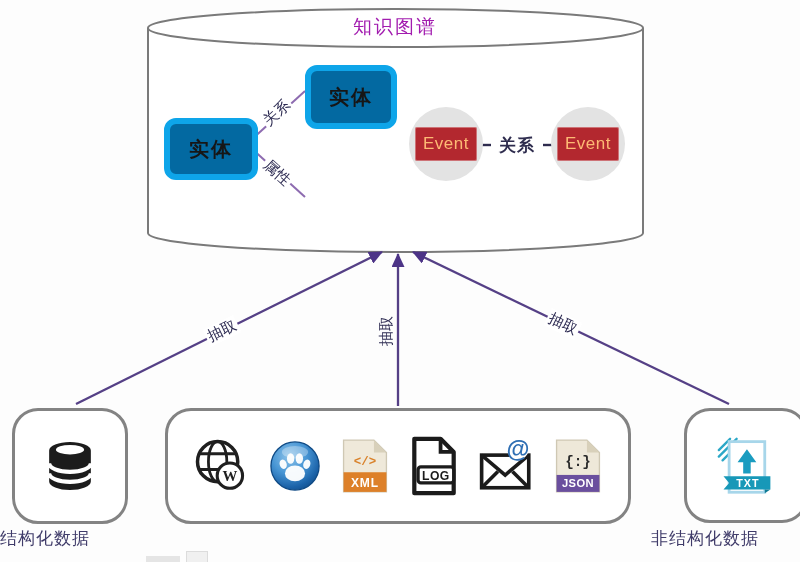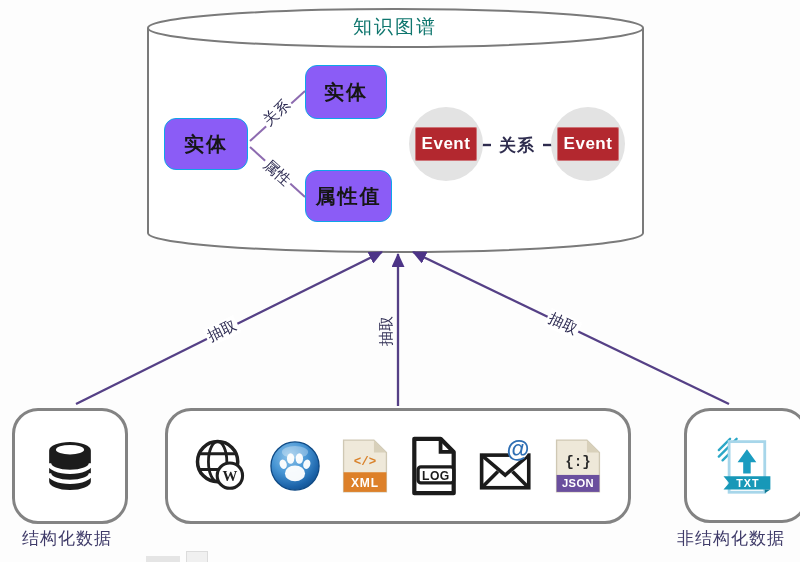--- a/index.html
+++ b/index.html
@@ -3,56 +3,56 @@
 <meta charset="utf-8">
 <style>
   html,body { margin:0; padding:0; background:#fff; }
   .stage {
     position:relative; width:800px; height:562px; background:#fdfdfd;
     font-family:"Liberation Sans","DejaVu Sans",sans-serif; overflow:hidden;
   }
   .stage svg.shapes { position:absolute; left:0; top:0; }
   .kg-title {
     position:absolute; left:295px; top:14px; width:200px; text-align:center;
-    font-size:19px; color:#0f766e; font-weight:500; letter-spacing:2px;
+    font-size:19px; color:#a21caf; font-weight:500; letter-spacing:2px;
   }
   .node {
     position:absolute; display:flex; align-items:center; justify-content:center;
-    background:#8b5cf6; border:1px solid #0ea5e9; border-radius:12px;
+    background:#0369a1; border:6px solid #0ea5e9; border-radius:12px;
     font-size:20px; font-weight:bold; color:#161616; letter-spacing:2px;
   }
   .edge-label, .extract-label {
     position:absolute; white-space:nowrap; font-size:15px; color:#2d2b52;
     transform:translate(-50%,-50%) rotate(var(--r,0deg));
   }
   .edge-label { background:#fff; padding:0 2px; font-weight:500; }
   .extract-label { padding:0 2px; font-weight:500; }
   .extract-label.on-line { background:#fff; }
   .event-circle {
     position:absolute; width:74px; height:74px; border-radius:50%;
     background:#e3e3e3;
   }
   .event-sign {
     position:absolute; width:62px; height:34px; background:#b3282f;
-    color:#ffffff; font-weight:bold; font-size:17px; letter-spacing:.5px;
+    color:#fdba74; font-weight:normal; font-size:17px; letter-spacing:.5px;
     display:flex; align-items:center; justify-content:center; border-radius:2px;
     box-shadow:inset 0 0 0 1px rgba(255,255,255,.35);
   }
   .event-rel {
     position:absolute; transform:translate(-50%,-50%);
     font-size:17px; font-weight:bold; color:#2e2c4e; letter-spacing:1px;
   }
   .src-box {
     position:absolute; background:#fff; border:3px solid #838383;
     border-radius:26px; display:flex; align-items:center; justify-content:center;
   }
   .src-box.mid { gap:17px; }
   .src-label {
     position:absolute; font-size:17px; font-weight:500; color:#3f3b69;
-    text-align:center; letter-spacing:1px;
+    letter-spacing:1px;
   }
   .wm { position:absolute; opacity:.75; }
 </style>
 </head>
 <body>
 
 <div class="stage">
 
   <svg class="shapes" width="800" height="562" viewBox="0 0 800 562">
     <defs>
@@ -83,21 +83,20 @@
 
     <line x1="76" y1="404" x2="382" y2="252" stroke="#554086" stroke-width="2.3" marker-end="url(#arrHead)"></line>
     <line x1="398" y1="406" x2="398" y2="254" stroke="#554086" stroke-width="2.3" marker-end="url(#arrHead)"></line>
     <line x1="729" y1="404" x2="413" y2="252" stroke="#554086" stroke-width="2.3" marker-end="url(#arrHead)"></line>
   </svg>
 
   <div class="kg-title">知识图谱</div>
 
   <div class="node" style="left:164px;top:118px;width:82px;height:50px;">实体</div>
   <div class="node" style="left:305px;top:65px;width:80px;height:52px;">实体</div>
-  <div class="node" style="left:305px;top:170px;width:85px;height:50px;">属性值</div>
 
   <div class="edge-label" style="left:277px;top:113px;--r:-42deg;">关系</div>
   <div class="edge-label" style="left:277px;top:173px;--r:42deg;">属性</div>
 
   <div class="event-circle" style="left:409px;top:107px;"></div>
   <div class="event-circle" style="left:551px;top:107px;"></div>
   <div class="event-sign" style="left:415px;top:127px;">Event</div>
   <div class="event-sign" style="left:557px;top:127px;">Event</div>
   <div class="event-rel" style="left:517px;top:145px;">关系</div>
 

